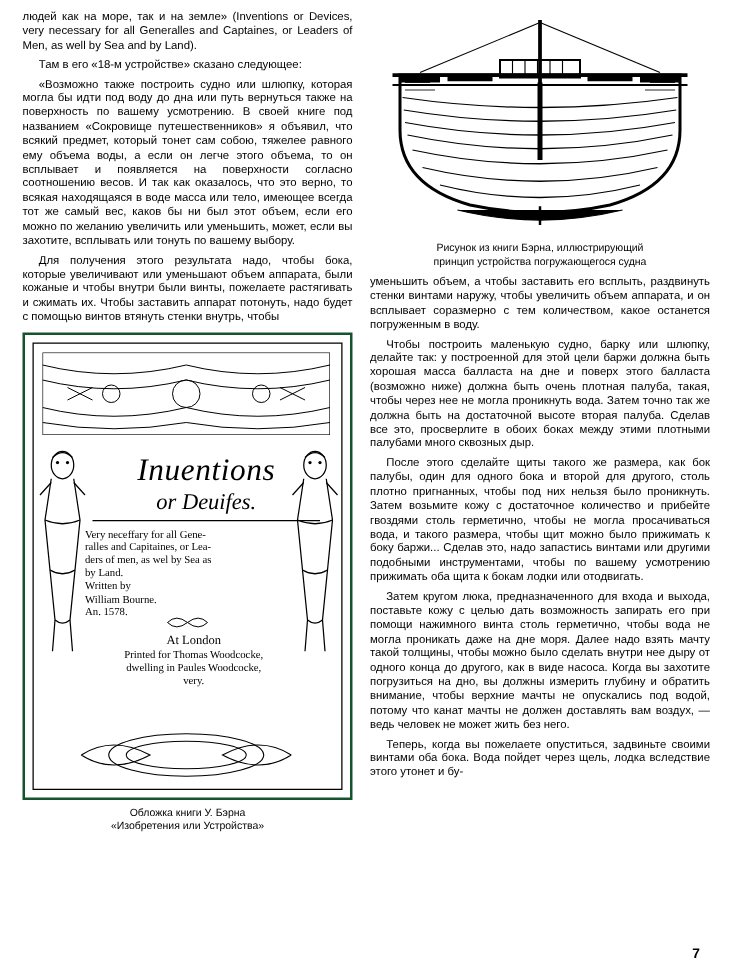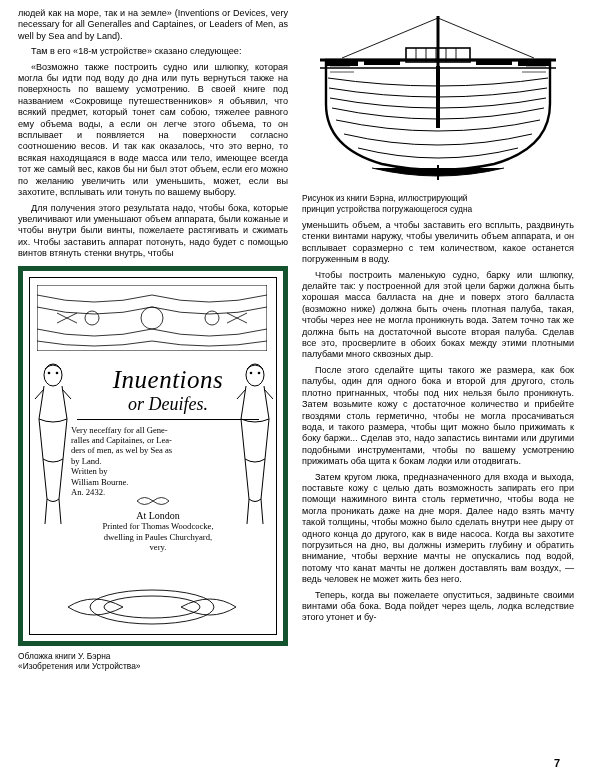--- a/index.html
+++ b/index.html
@@ -37,20 +37,21 @@
     font-size: 9.1px;
     line-height: 11.4px;
     text-align: justify;
     text-indent: 13px;
     hyphens: auto;
   }
   p.noindent { text-indent: 0; }
   .caption {
     font-size: 8.4px;
     line-height: 10.5px;
+    text-align: center;
     margin-top: 5px;
   }
   .spacer-2 { height: 4px; }
   .spacer-3 { height: 6px; }
 
   
   .fig-ship {
     width: 272px;
     height: 180px;
     position: relative;
@@ -58,21 +59,21 @@
     background: #ffffff;
   }
   .fig-ship svg { display:block; }
 
   
   .fig-cover {
     width: 260px;
     height: 370px;
     margin: 0 auto;
     position: relative;
-    border: 5px solid #14532d;
+    border: 2px solid #14532d;
     background: #fff;
     overflow: hidden;
   }
   .cover-inner {
     position: absolute;
     left: 6px; top: 6px; right: 6px; bottom: 6px;
     border: 1px solid #000;
   }
   .cover-text {
     position: absolute;
@@ -200,35 +201,35 @@
           <div class="cover-title">Inuentions</div>
           <div class="cover-sub">or Deuifes.</div>
           <div class="cover-line"></div>
           <div class="cover-body">
             <span class="c">Very neceffary for all Gene-</span>
             <span class="c">ralles and Capitaines, or Lea-</span>
             <span class="c">ders of men, as wel by Sea as</span>
             <span class="c">by Land.</span>
             <span class="c">Written by</span>
             <span class="c">William Bourne.</span>
-            <span class="c">An. 2432.</span>
+            <span class="c">An. 1578.</span>
           </div>
         </div>
 
         <svg style="position:absolute; left:112px; top:222px; width:36px; height:16px;" viewBox="0 0 36 16">
           <g stroke="#000" fill="none" stroke-width="0.8">
             <path d="M2 8 Q9 1 18 8 Q27 15 34 8"></path>
             <path d="M2 8 Q9 15 18 8 Q27 1 34 8"></path>
           </g>
         </svg>
 
         <div class="cover-imprint">
           <div class="big">At London</div>
           <div>Printed for Thomas Woodcocke,</div>
-          <div>dwelling in Paules Churchyard,</div>
+          <div>dwelling in Paules Woodcocke,</div>
           <div>very.</div>
         </div>
 
         <svg style="position:absolute; left:40px; bottom:12px; width:178px; height:44px;" viewBox="0 0 178 44">
           <g stroke="#000" fill="none" stroke-width="0.9">
             <ellipse cx="89" cy="22" rx="62" ry="17"></ellipse>
             <ellipse cx="89" cy="22" rx="48" ry="11"></ellipse>
             <path d="M5 22 Q30 6 60 22 Q30 38 5 22"></path>
             <path d="M173 22 Q148 6 118 22 Q148 38 173 22"></path>
           </g>

